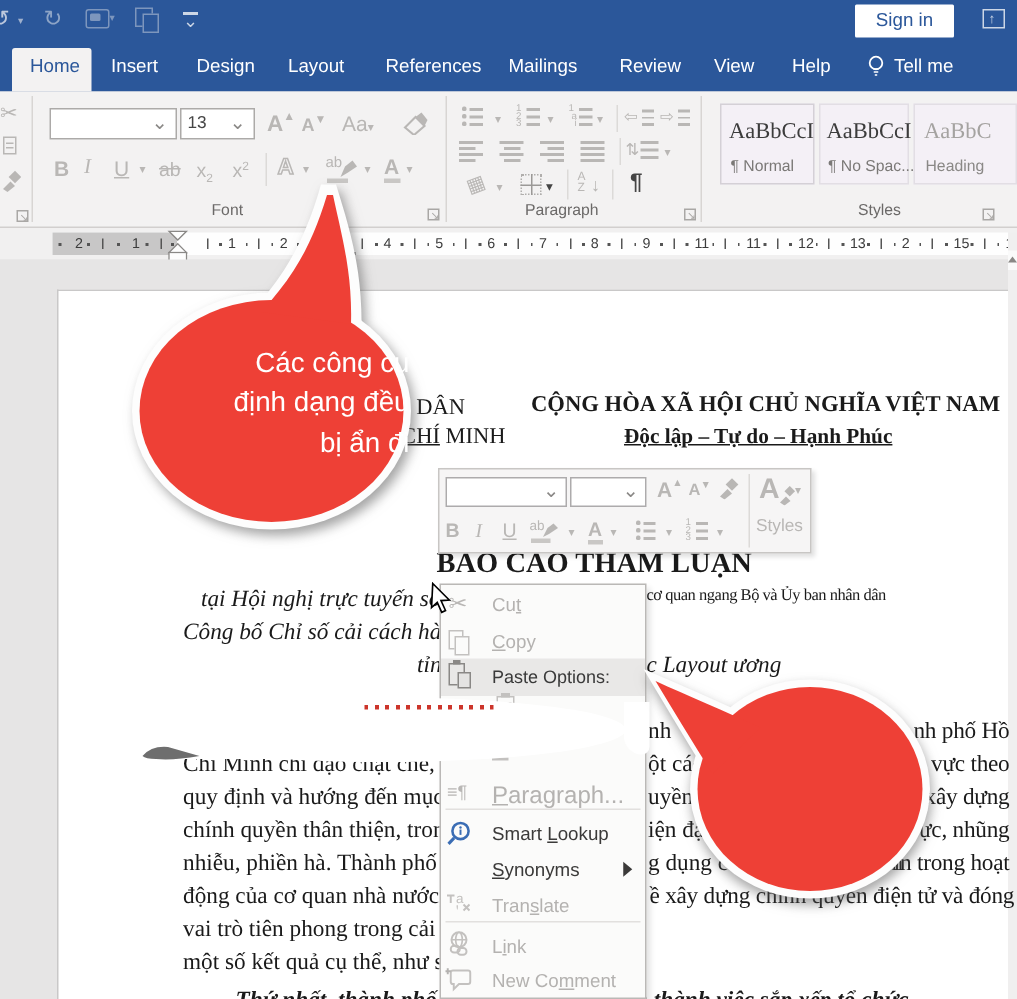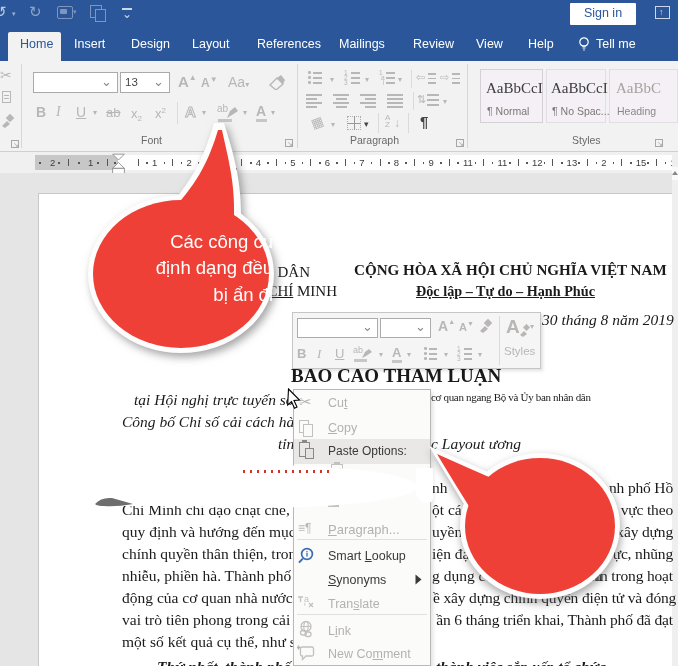--- a/index.html
+++ b/index.html
@@ -259,21 +259,20 @@
 
 <div class="ab" style="left:0;top:173px;width:678px;height:493px;background:#e6e5e5"></div>
 <div class="ab" style="left:38px;top:193px;width:640px;height:473px;background:#fff;border-left:1px solid #c9c8c8;border-top:1px solid #c9c8c8"></div>
 <div class="ab" style="left:672px;top:155px;width:6px;height:511px;background:#f0efef"></div>
 <div class="ab" style="left:672px;top:167px;width:6px;height:13px;background:#fafafa"></div>
 <div class="ab" style="left:672px;top:171px;width:0;height:0;border-left:3px solid transparent;border-right:3px solid transparent;border-bottom:4px solid #8a8886"></div>
 <div class="ab ser" style="left:170px;top:264px;width:140px;color:#1a1a1a;font-size:15px;white-space:nowrap;text-align:right">ỦY BAN NHÂN DÂN</div>
 <div class="ab ser" style="left:152px;top:283px;width:185px;color:#1a1a1a;font-size:15px;white-space:nowrap;text-align:right"><span style="text-decoration:underline">THÀNH PHỐ HỒ CHÍ</span> MINH</div>
 <div class="ab ser" style="left:354px;top:262px;width:314px;color:#1a1a1a;font-size:15.1px;font-weight:bold;white-space:nowrap">CỘNG HÒA XÃ HỘI CHỦ NGHĨA VIỆT NAM</div>
 <div class="ab ser" style="left:416px;top:283px;color:#1a1a1a;font-size:14.2px;font-weight:bold;white-space:nowrap"><span style="text-decoration:underline">Độc lập – Tự do – Hạnh Phúc</span></div>
-<div class="ab ser" style="left:542px;top:311px;color:#1a1a1a;font-size:15.5px;font-style:italic;white-space:nowrap">30 tháng 8 năm 2019</div>
 <div class="ab ser" style="left:291px;top:365px;color:#1a1a1a;font-size:19px;font-weight:bold;white-space:nowrap">BÁO CÁO THAM LUẬN</div>
 <div class="ab ser" style="left:134px;top:391px;width:159px;overflow:hidden;color:#1a1a1a;font-size:15.5px;font-style:italic;white-space:nowrap">tại Hội nghị trực tuyến sơ kết công tác cải cách</div>
 <div class="ab ser" style="left:122px;top:413px;width:171px;overflow:hidden;color:#1a1a1a;font-size:15.5px;font-style:italic;white-space:nowrap">Công bố Chỉ số cải cách hành chính năm 2017</div>
 <div class="ab ser" style="left:431px;top:391px;color:#1a1a1a;font-size:11px;letter-spacing:-0.32px;white-space:nowrap">cơ quan ngang Bộ và Ủy ban nhân dân</div>
 <div class="ab ser" style="left:278px;top:435px;width:15px;overflow:hidden;color:#1a1a1a;font-size:15.5px;font-style:italic;white-space:nowrap">tỉnh, thành phố trực thuộ</div>
 <div class="ab ser" style="left:431px;top:435px;color:#1a1a1a;font-size:15.5px;font-style:italic;white-space:nowrap">c Layout ương</div>
 <div class="ab ser" style="left:432px;top:479px;width:237px;overflow:hidden;color:#1a1a1a;font-size:15.5px;white-space:nowrap">nh</div>
 <div class="ab ser" style="left:433px;top:479px;width:240px;color:#1a1a1a;font-size:15.5px;white-space:nowrap;text-align:right;letter-spacing:-0.16px">nh phố Hồ</div>
 <div class="ab ser" style="left:122px;top:501px;width:172px;overflow:hidden;color:#1a1a1a;font-size:15.5px;white-space:nowrap">Chỉ Minh chỉ đạo chặt chẽ, việc triển khai</div>
 <div class="ab ser" style="left:432px;top:501px;width:237px;overflow:hidden;color:#1a1a1a;font-size:15.5px;white-space:nowrap">ột cách quyết liệt các</div>
@@ -283,21 +282,20 @@
 <div class="ab ser" style="left:433px;top:523px;width:240px;color:#1a1a1a;font-size:15.5px;white-space:nowrap;text-align:right;letter-spacing:-0.16px">xây dựng</div>
 <div class="ab ser" style="left:122px;top:545px;width:172px;overflow:hidden;color:#1a1a1a;font-size:15.5px;white-space:nowrap">chính quyền thân thiện, trong đó</div>
 <div class="ab ser" style="left:432px;top:545px;width:237px;overflow:hidden;color:#1a1a1a;font-size:15.5px;white-space:nowrap">iện đại hoá nền hành</div>
 <div class="ab ser" style="left:433px;top:545px;width:240px;color:#1a1a1a;font-size:15.5px;white-space:nowrap;text-align:right;letter-spacing:-0.16px">ực, nhũng</div>
 <div class="ab ser" style="left:122px;top:567px;width:172px;overflow:hidden;color:#1a1a1a;font-size:15.5px;white-space:nowrap">nhiễu, phiền hà. Thành phố đã triển</div>
 <div class="ab ser" style="left:432px;top:567px;width:237px;overflow:hidden;color:#1a1a1a;font-size:15.5px;white-space:nowrap">g dụng công nghệ thông tin</div>
 <div class="ab ser" style="left:433px;top:567px;width:240px;color:#1a1a1a;font-size:15.5px;white-space:nowrap;text-align:right;letter-spacing:-0.16px">ìn trong hoạt</div>
 <div class="ab ser" style="left:122px;top:589px;width:172px;overflow:hidden;color:#1a1a1a;font-size:15.5px;white-space:nowrap">động của cơ quan nhà nước, quyết</div>
 <div class="ab ser" style="left:433px;top:589px;width:240px;color:#1a1a1a;font-size:15.5px;white-space:nowrap;text-align:right;letter-spacing:-0.16px">ề xây dựng chính quyền điện tử và đóng</div>
 <div class="ab ser" style="left:122px;top:611px;width:172px;overflow:hidden;color:#1a1a1a;font-size:15.5px;white-space:nowrap">vai trò tiên phong trong cải cách</div>
-<div class="ab ser" style="left:433px;top:611px;width:240px;color:#1a1a1a;font-size:15.5px;white-space:nowrap;text-align:right;letter-spacing:-0.16px">ần 6 tháng triển khai, Thành phố đã đạt</div>
 <div class="ab ser" style="left:122px;top:633px;width:172px;overflow:hidden;color:#1a1a1a;font-size:15.5px;white-space:nowrap">một số kết quả cụ thể, như sau:</div>
 <div class="ab ser" style="left:157px;top:658px;color:#1a1a1a;font-size:15.5px;font-weight:bold;font-style:italic;white-space:nowrap">Thứ nhất, thành phố đã triển khai và hoàn thành việc sắp xếp tổ chức</div>
 <div class="ab" style="left:292px;top:312px;width:249px;height:57px;background:#f6f5f5;border:1px solid #c8c6c4;box-shadow:2px 2px 3px rgba(0,0,0,0.12)"></div>
 <div class="ab" style="left:297px;top:318px;width:81px;height:20px;background:#fff;border:1px solid #adabac"></div>
 <div class="ab" style="left:362px;top:319px;color:#8a8886;font-size:13px">⌄</div>
 <div class="ab" style="left:380px;top:318px;width:51px;height:20px;background:#fff;border:1px solid #adabac"></div>
 <div class="ab" style="left:415px;top:319px;color:#8a8886;font-size:13px">⌄</div>
 <div class="ab gry" style="left:438px;top:318px;font-size:14px;font-weight:bold">A<span style="font-size:7px;vertical-align:7px">▲</span></div>
 <div class="ab gry" style="left:459px;top:320px;font-size:11px;font-weight:bold">A<span style="font-size:7px;vertical-align:5px">▼</span></div>
 <svg class="ab" style="left:479px;top:318px" width="16" height="15" viewBox="0 0 16 15">
@@ -348,21 +346,21 @@
 <div class="ab" style="left:294px;top:439px;width:136px;height:25px;background:#e9e8e7"></div>
 <div class="ab" style="left:299px;top:442px;width:11px;height:15px;border:1.4px solid #8a8886"></div>
 <div class="ab" style="left:302px;top:440px;width:5px;height:3px;background:#8a8886"></div>
 <div class="ab" style="left:305px;top:448px;width:9px;height:11px;border:1.4px solid #8a8886;background:#e4e3e2"></div>
 <div class="ab" style="left:328px;top:444px;color:#3a3a3a;font-size:12px;font-weight:normal">Paste Options:</div>
 <div class="ab" style="left:331px;top:464px;width:12px;height:15px;border:1.4px solid #c3c1bf"></div>
 <div class="ab" style="left:334px;top:462px;width:6px;height:3px;background:#c3c1bf"></div>
 <div class="ab" style="left:334px;top:468px;width:7px;height:8px;background:#d6d4d2"></div>
 <div class="ab" style="left:328px;top:505px;width:11px;height:2px;background:#c3c1bf"></div>
 <div class="ab gry" style="left:298px;top:521px;font-size:12px">≡¶</div>
-<div class="ab" style="left:328px;top:522px;color:#b4b2b0;font-size:13px"><span style="text-decoration:underline">P</span>aragraph...</div>
+<div class="ab" style="left:328px;top:522px;color:#b4b2b0;font-size:16px"><span style="text-decoration:underline">P</span>aragraph...</div>
 <div class="ab" style="left:297px;top:539px;width:130px;height:1px;background:#e2e0de"></div>
 <svg class="ab" style="left:297px;top:547px" width="18" height="18" viewBox="0 0 18 18">
 <circle cx="10" cy="7" r="5.4" fill="none" stroke="#3b6db4" stroke-width="1.7"></circle>
 <line x1="5.8" y1="11.6" x2="2" y2="15.6" stroke="#3b6db4" stroke-width="2"></line>
 <circle cx="10" cy="4.7" r="0.8" fill="#3b6db4"></circle>
       <rect x="9.35" y="6" width="1.3" height="3.6" fill="#3b6db4"></rect>
 </svg>
 <div class="ab" style="left:328px;top:549px;color:#3b3a39;font-size:12.5px">Smart <span style="text-decoration:underline">L</span>ookup</div>
 <div class="ab" style="left:328px;top:573px;color:#3b3a39;font-size:12.5px"><span style="text-decoration:underline">S</span>ynonyms</div>
 <svg class="ab" style="left:415px;top:574px" width="7" height="11" viewBox="0 0 7 11">

